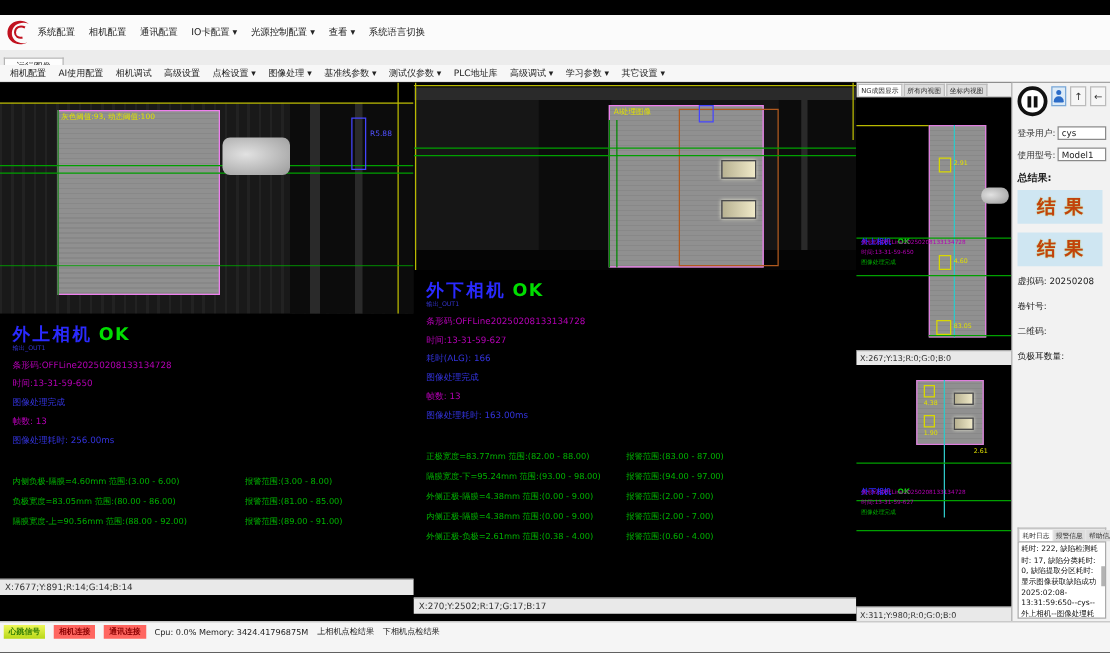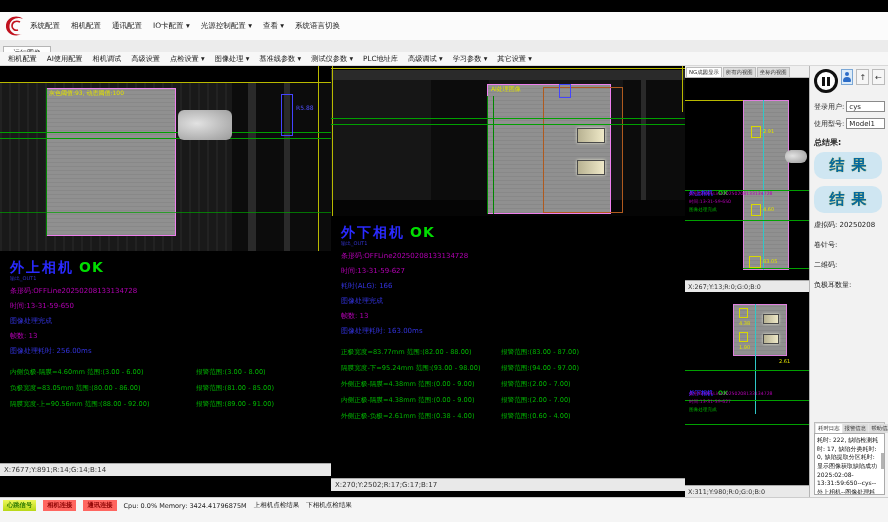--- a/index.html
+++ b/index.html
@@ -56,21 +56,21 @@
             border:1px solid #4a4a4a;box-shadow:0 0 3px rgba(255,255,230,.8);}
   
   .results{position:relative;padding:6px 0 0 10px;box-sizing:border-box;}
   .cam-left .results{height:212px;}
   .cam-mid  .results{height:262px;}
   .r-title{font-size:14px;font-weight:bold;color:#2a2aff;letter-spacing:2px;display:inline-block;}
   .r-ok{font-size:14px;font-weight:bold;color:#00dd00;letter-spacing:1px;}
   .r-sub{font-size:5px;color:#3333cc;margin-top:-2px;}
   .r-purple{font-size:7px;color:#b400b4;margin-top:5px;white-space:nowrap;}
   .r-blue{font-size:7px;color:#3333dd;margin-top:5px;white-space:nowrap;}
-  .mrows{margin-top:12px;}
+  .mrows{margin-top:24px;}
   .mrow{display:flex;font-size:6.6px;color:#00b400;margin-bottom:7px;white-space:nowrap;}
   .cam-left .mrow .ml{width:186px;}
   .cam-mid  .mrow .ml{width:160px;}
   .coordbar{height:13px;background:#e9e9e9;border-top:1px solid #aaa;font-size:7px;color:#333;
             display:flex;align-items:center;padding-left:4px;box-sizing:border-box;}
   
   .previews{width:124px;display:flex;flex-direction:column;background:#000;}
   .ptabs{height:12px;background:#efefef;display:flex;align-items:flex-end;gap:1px;padding-left:1px;
          border-bottom:1px solid #bbb;box-sizing:border-box;}
   .ptab{font-size:5.4px;color:#333;padding:1px 2px;background:#ddd;border:1px solid #bbb;
@@ -101,22 +101,22 @@
   .sbtn.sel{background:#dcebf8;border-color:#7aa7d6;}
   .person{position:relative;width:8px;height:10px;}
   .person::before{content:"";position:absolute;left:2px;top:0;width:4px;height:4px;border-radius:50%;background:#2b6cc8;}
   .person::after{content:"";position:absolute;left:0;top:4.5px;width:8px;height:5px;border-radius:4px 4px 1px 1px;background:#2b6cc8;}
   .frow{display:flex;align-items:center;margin-bottom:6px;}
   .flabel{font-size:7px;color:#333;white-space:nowrap;text-align:right;}
   .ftext{flex:1;margin-left:2px;height:11px;background:#fff;border:1px solid #8a8a8a;
          font-size:7px;color:#222;display:flex;align-items:center;padding-left:2px;box-sizing:border-box;}
   .slabel{font-size:8px;font-weight:bold;color:#222;margin:2px 0 4px 0;}
   .resultbox{width:68px;height:27px;background:#cfe6f2;display:flex;align-items:center;justify-content:center;
-             margin-bottom:7px;font-size:15px;font-weight:bold;color:#0369a1;letter-spacing:7px;
-             text-shadow:0 0 1px #b8a818;padding-left:7px;box-sizing:border-box;border-radius:10px;}
+             margin-bottom:7px;font-size:15px;font-weight:bold;color:#c2410c;letter-spacing:7px;
+             text-shadow:0 0 1px #b8a818;padding-left:7px;box-sizing:border-box;}
   .iline{font-size:7px;color:#222;margin-bottom:10px;white-space:nowrap;}
   .spacer{flex:1;}
   .logtabs{display:flex;gap:1px;background:#e6e6e6;border:1px solid #bbb;border-bottom:none;padding:1px 1px 0 1px;}
   .logtab{font-size:5.4px;color:#333;padding:1px 2px;background:#ddd;cursor:default;white-space:nowrap;}
   .logtab.active{background:#fff;}
   .logbox{position:relative;height:62px;background:#fff;border:1px solid #aaa;font-size:6px;color:#111;
           line-height:1.45;padding:2px 5px 2px 2px;white-space:pre-wrap;overflow:hidden;box-sizing:border-box;}
   .logscroll{position:absolute;right:1px;top:22px;width:3px;height:16px;background:#b3b3b3;}
   
   .statusbar{position:absolute;left:0;top:497px;width:888px;height:25px;background:#f5f5f5;

